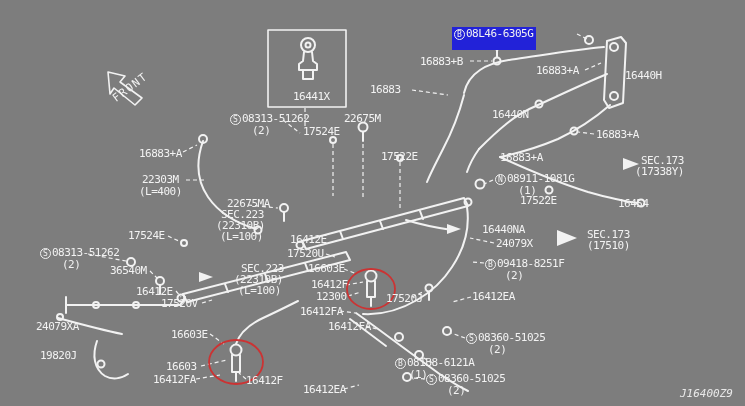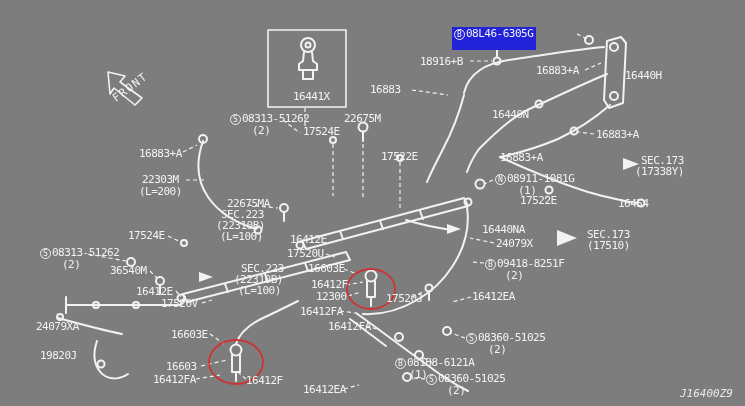--- a/index.html
+++ b/index.html
@@ -173,21 +173,21 @@
       <ellipse cx="236" cy="362" rx="27" ry="22"></ellipse>
     </g>
   </svg>
 
   <div class="lbl front" style="left:114px;top:94px">FRONT</div>
 
   <div class="lbl hl" style="left:452px;top:27px">
     <span class="circ">B</span><span>08L46-6305G</span>
   </div>
 
-  <div class="lbl" style="left:420px;top:56px">18916+B</div>
+  <div class="lbl" style="left:420px;top:56px">16883+B</div>
   <div class="lbl" style="left:536px;top:65px">16883+A</div>
   <div class="lbl" style="left:625px;top:70px">16440H</div>
   <div class="lbl" style="left:370px;top:84px">16883</div>
   <div class="lbl" style="left:293px;top:91px">16441X</div>
   <div class="lbl" style="left:492px;top:109px">16440N</div>
 
   <div class="lbl" style="left:230px;top:113px">
     <span class="circ">S</span><span>08313-51262</span>
   </div>
   <div class="lbl" style="left:252px;top:125px">(2)</div>
@@ -201,21 +201,21 @@
 
   <div class="lbl" style="left:641px;top:155px">SEC.173</div>
   <div class="lbl" style="left:635px;top:166px">(17338Y)</div>
 
   <div class="lbl" style="left:495px;top:173px">
     <span class="circ">N</span><span>08911-1081G</span>
   </div>
   <div class="lbl" style="left:518px;top:185px">(1)</div>
 
   <div class="lbl" style="left:142px;top:174px">22303M</div>
-  <div class="lbl" style="left:139px;top:186px">(L=200)</div>
+  <div class="lbl" style="left:139px;top:186px">(L=400)</div>
   <div class="lbl" style="left:227px;top:198px">22675MA</div>
 
   <div class="lbl" style="left:221px;top:209px">SEC.223</div>
   <div class="lbl" style="left:216px;top:220px">(22310B)</div>
   <div class="lbl" style="left:220px;top:231px">(L=100)</div>
 
   <div class="lbl" style="left:520px;top:195px">17522E</div>
   <div class="lbl" style="left:618px;top:198px">16454</div>
   <div class="lbl" style="left:482px;top:224px">16440NA</div>
   <div class="lbl" style="left:496px;top:238px">24079X</div>

